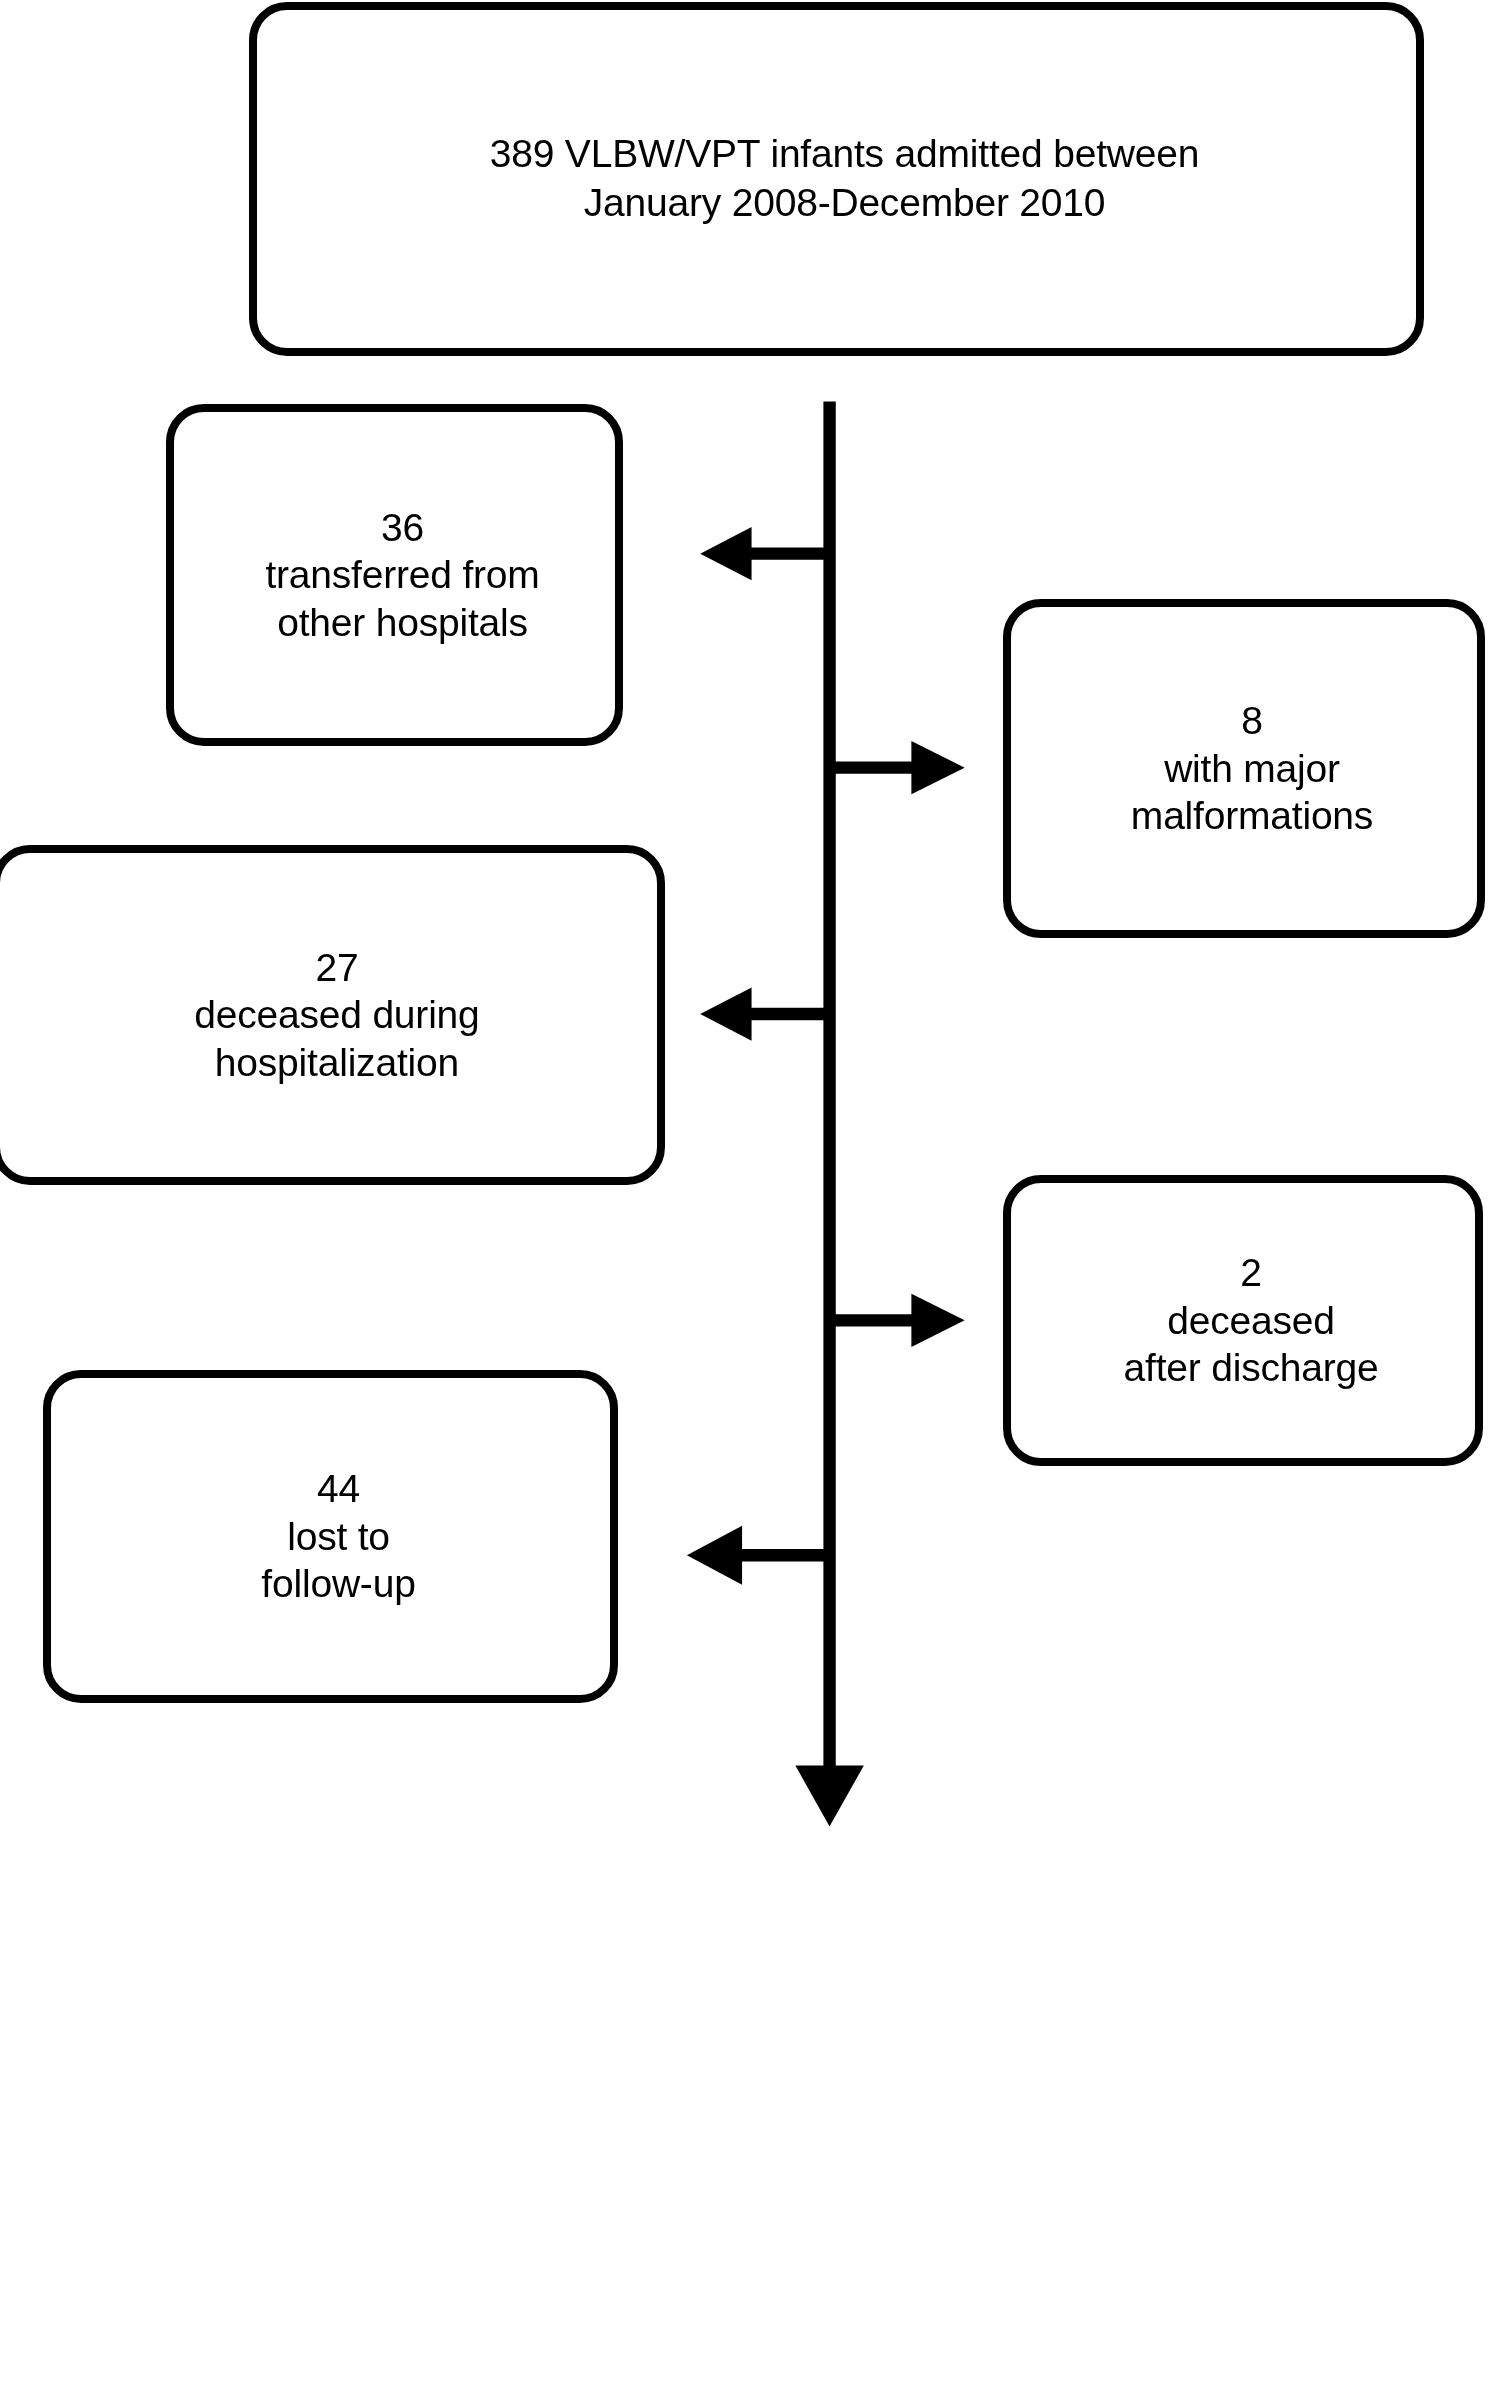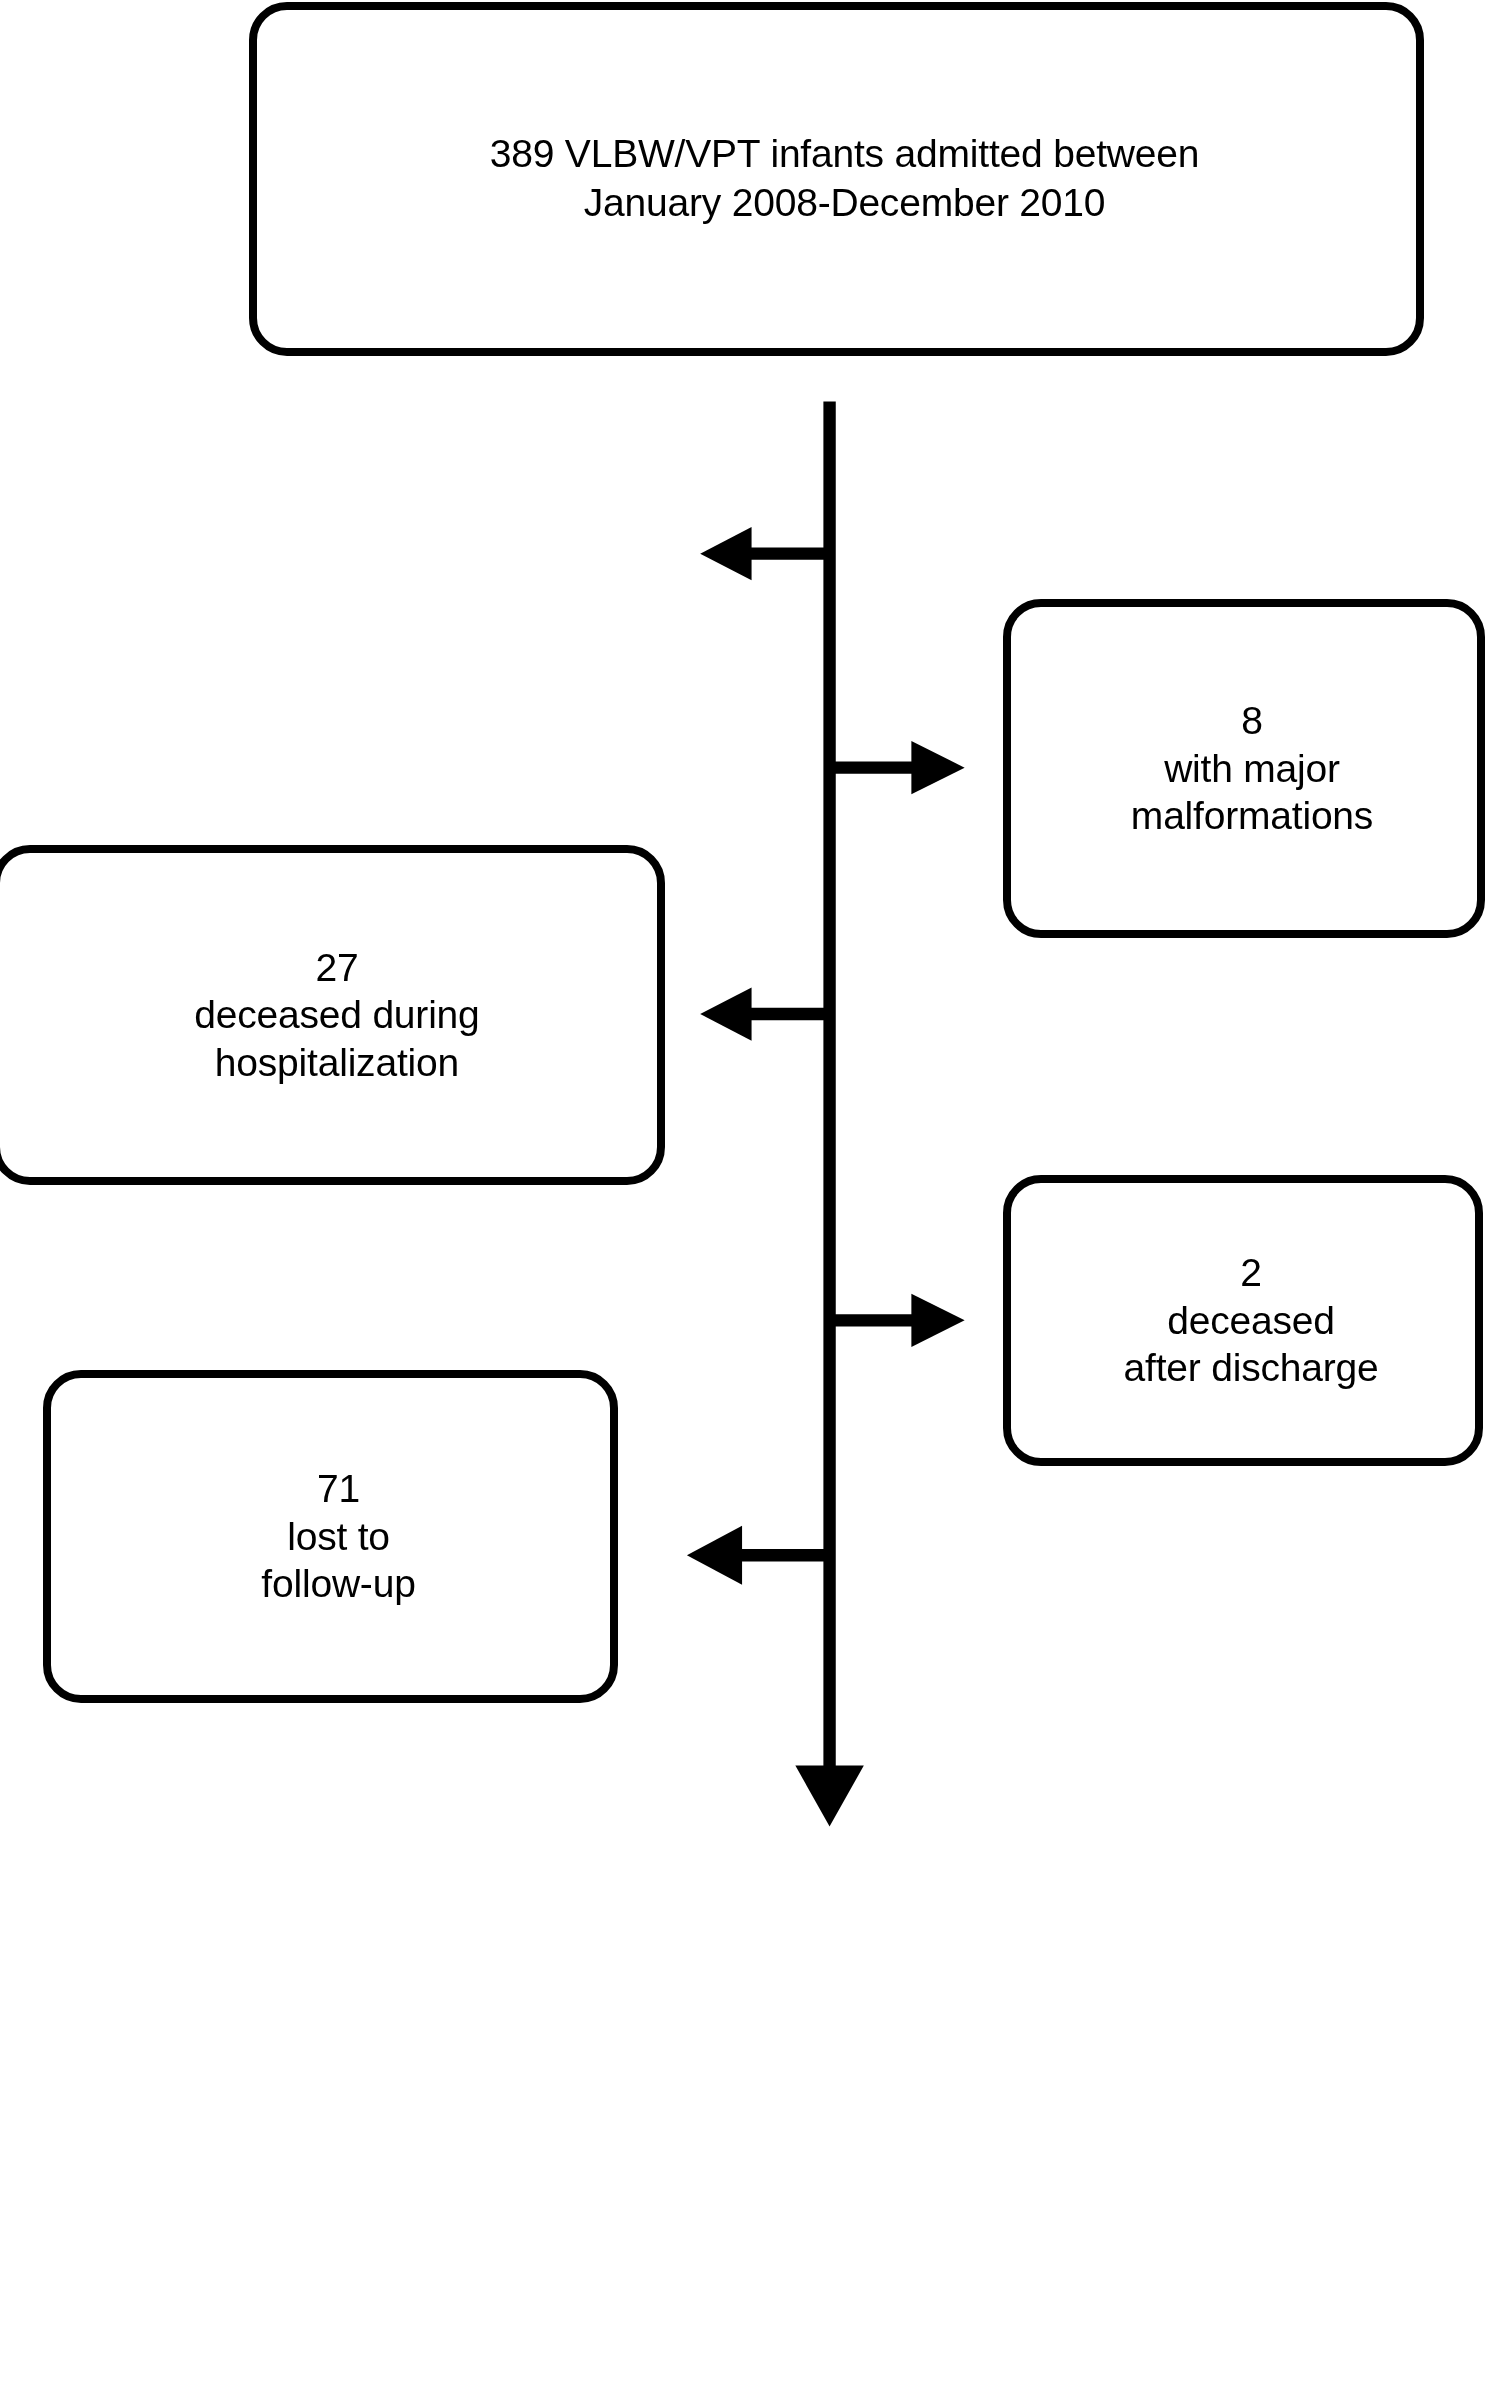--- a/index.html
+++ b/index.html
@@ -81,40 +81,45 @@
 
     <line x1="872" y1="1635" x2="772" y2="1635" stroke="#000000" stroke-width="13"></line>
     <polygon points="722,1635 780,1604 780,1666" fill="#000000"></polygon>
   </svg>
 
   <div class="box" id="box-cohort">
     <div class="box-text">389 VLBW/VPT infants admitted between
 January 2008-December 2010</div>
   </div>
 
+  <div class="box" id="box-transferred">
+    <div class="box-text">36
+transferred from
+other hospitals</div>
+  </div>
 
   <div class="box" id="box-malform">
     <div class="box-text">8
 with major
 malformations</div>
   </div>
 
   <div class="box" id="box-deceased-hosp">
     <div class="box-text">27
 deceased during
 hospitalization</div>
   </div>
 
   <div class="box" id="box-deceased-disc">
     <div class="box-text">2
 deceased
 after discharge</div>
   </div>
 
   <div class="box" id="box-lost">
-    <div class="box-text">71
+    <div class="box-text">44
 lost to
 follow-up</div>
   </div>
 
 
 </div>
 
 
 </body></html>

